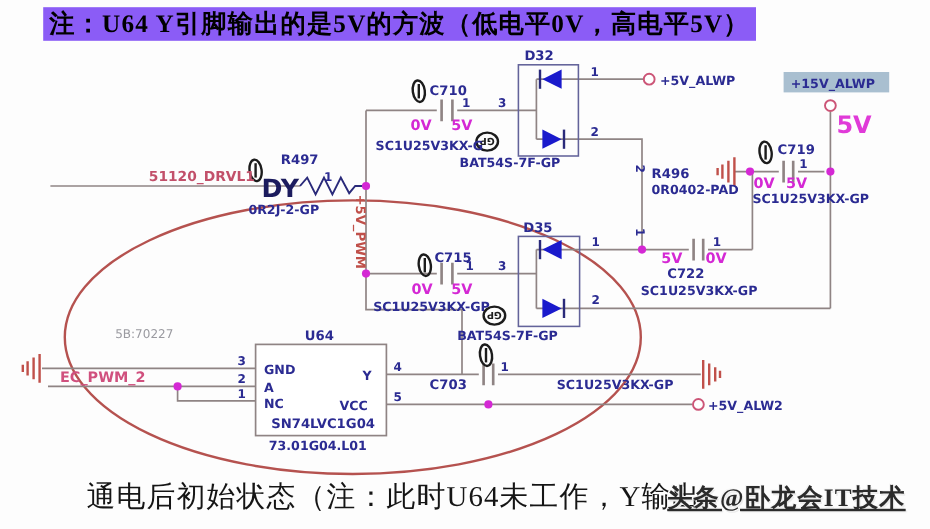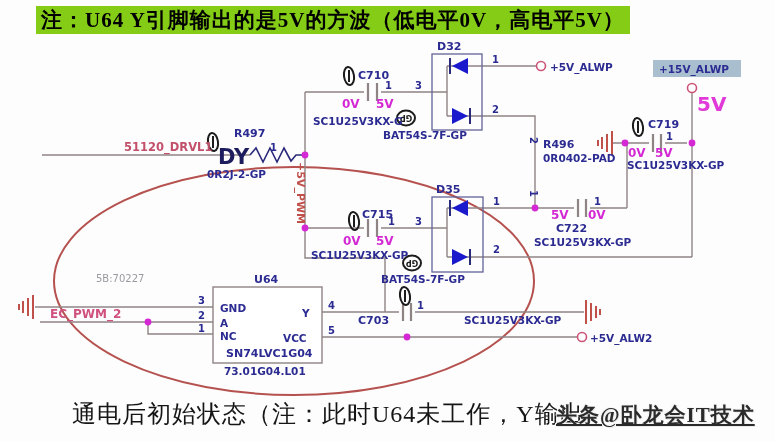--- a/index.html
+++ b/index.html
@@ -1,20 +1,20 @@
 <!DOCTYPE html>
 <html><head>
 <meta charset="utf-8">
 <style>
   html,body{margin:0;padding:0;background:#ffffff;}
   .stage{position:relative;width:775px;height:441px;background:#fdfdfd;overflow:hidden;
          font-family:"DejaVu Sans",sans-serif;}
   .note-top{position:absolute;left:36px;top:6px;font-family:"Liberation Serif",serif;
             font-size:21px;font-weight:bold;color:#000;}
-  .note-top span{background:#84cc16;padding:2px 5px;letter-spacing:1px;}
+  .note-top span{background:#8b5cf6;padding:2px 5px;letter-spacing:1px;}
   .note-bottom{position:absolute;left:72px;top:398px;font-family:"Liberation Serif",serif;
                font-size:24px;font-weight:normal;color:#151515;letter-spacing:1px;white-space:nowrap;}
   .watermark{position:absolute;left:556px;top:401px;font-family:"Liberation Serif",serif;
              font-size:21px;font-weight:bold;color:#2b2b2b;letter-spacing:1px;white-space:nowrap;
              text-shadow:1px 1px 0 #ececec, -1px -1px 0 #f5f5f5;text-decoration:underline;}
   svg{position:absolute;left:0;top:0;}
   svg text{font-family:"DejaVu Sans",sans-serif;}
   .lbl{fill:#2b2b92;font-size:10.5px;font-weight:600;}
   .ref{fill:#2b2b92;font-size:11px;font-weight:700;}
   .pin{fill:#2b2b92;font-size:10px;font-weight:600;}

